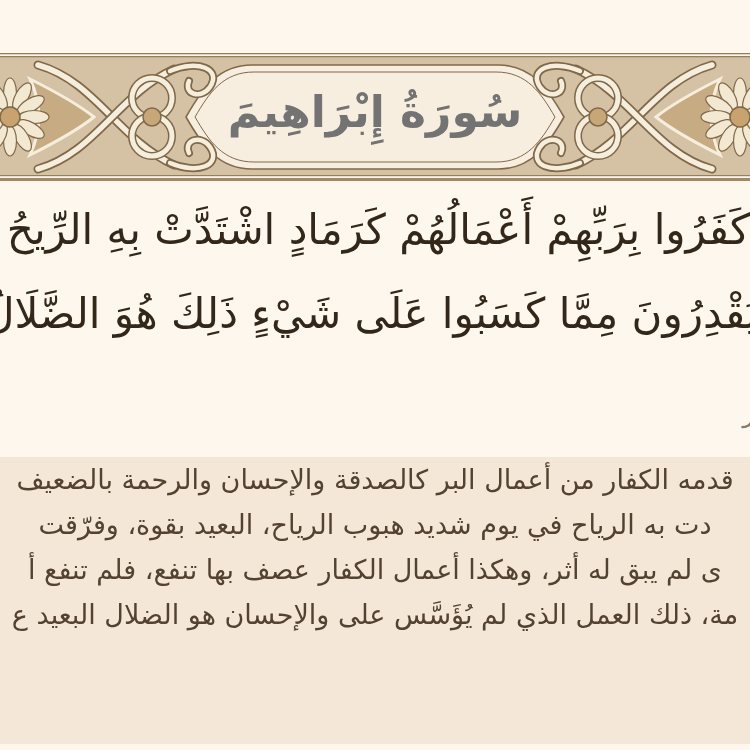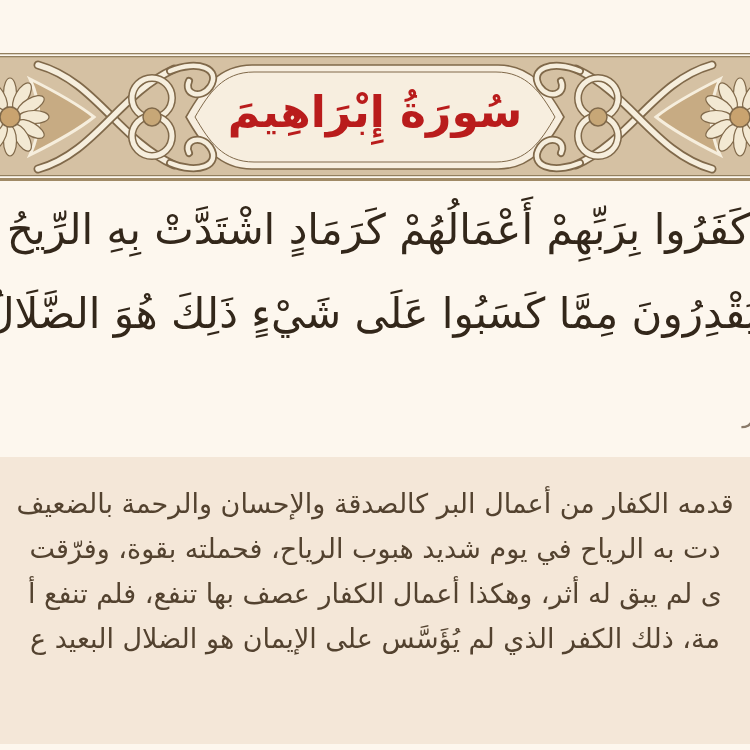--- a/index.html
+++ b/index.html
@@ -12,21 +12,21 @@
   }
   
   .band{
     position:absolute;top:53px;left:0;
     width:750px;height:128px;
   }
   .band svg{display:block;}
   .band-title{
     position:absolute;inset:0;
     display:flex;align-items:center;justify-content:center;
-    font-size:44px;font-weight:bold;color:#b91c1c;
+    font-size:44px;font-weight:bold;color:#737373;
     padding-bottom:12px;
     letter-spacing:0;
   }
   
   .verse-line{
     position:absolute;left:0;width:750px;
     direction:rtl;white-space:nowrap;text-align:center;
     font-size:42px;line-height:84px;color:#33271a;
   }
   .verse-line1{top:188px;}
@@ -39,21 +39,21 @@
   
   .partial-heading{
     position:absolute;top:398px;right:-14px;
     font-size:26px;color:#8a7a69;direction:rtl;white-space:nowrap;
   }
   
   .tafsir{
     position:absolute;top:457px;left:0;
     width:750px;height:287px;
     background:#f4e7d8;
-    box-sizing:border-box;padding-top:24px;
+    box-sizing:border-box;
   }
   .tafsir p{
     margin:0;width:750px;
     direction:rtl;white-space:nowrap;text-align:center;
     font-size:27px;line-height:45px;color:#53422f;
   }
 </style>
 </head>
 <body>
 
@@ -123,16 +123,16 @@
 
 <div class="verse-line verse-line2">
   <span class="vtext">يَقْدِرُونَ مِمَّا كَسَبُوا عَلَى شَيْءٍ ذَلِكَ هُوَ الضَّلَالُ الْبَعِيدُ</span>
 
 </div>
 
 <span class="partial-heading">ير</span>
 
 <div class="tafsir">
   <p>قدمه الكفار من أعمال البر كالصدقة والإحسان والرحمة بالضعيف</p>
-  <p>دت به الرياح في يوم شديد هبوب الرياح، فحملته بقوة، وفرّقت</p>
+  <p>دت به الرياح في يوم شديد هبوب الرياح، البعيد بقوة، وفرّقت</p>
   <p>ى لم يبق له أثر، وهكذا أعمال الكفار عصف بها تنفع، فلم تنفع أ</p>
-  <p>مة، ذلك الكفر الذي لم يُؤَسَّس على الإيمان هو الضلال البعيد ع</p>
+  <p>مة، ذلك العمل الذي لم يُؤَسَّس على والإحسان هو الضلال البعيد ع</p>
 </div>
 
 </body></html>

